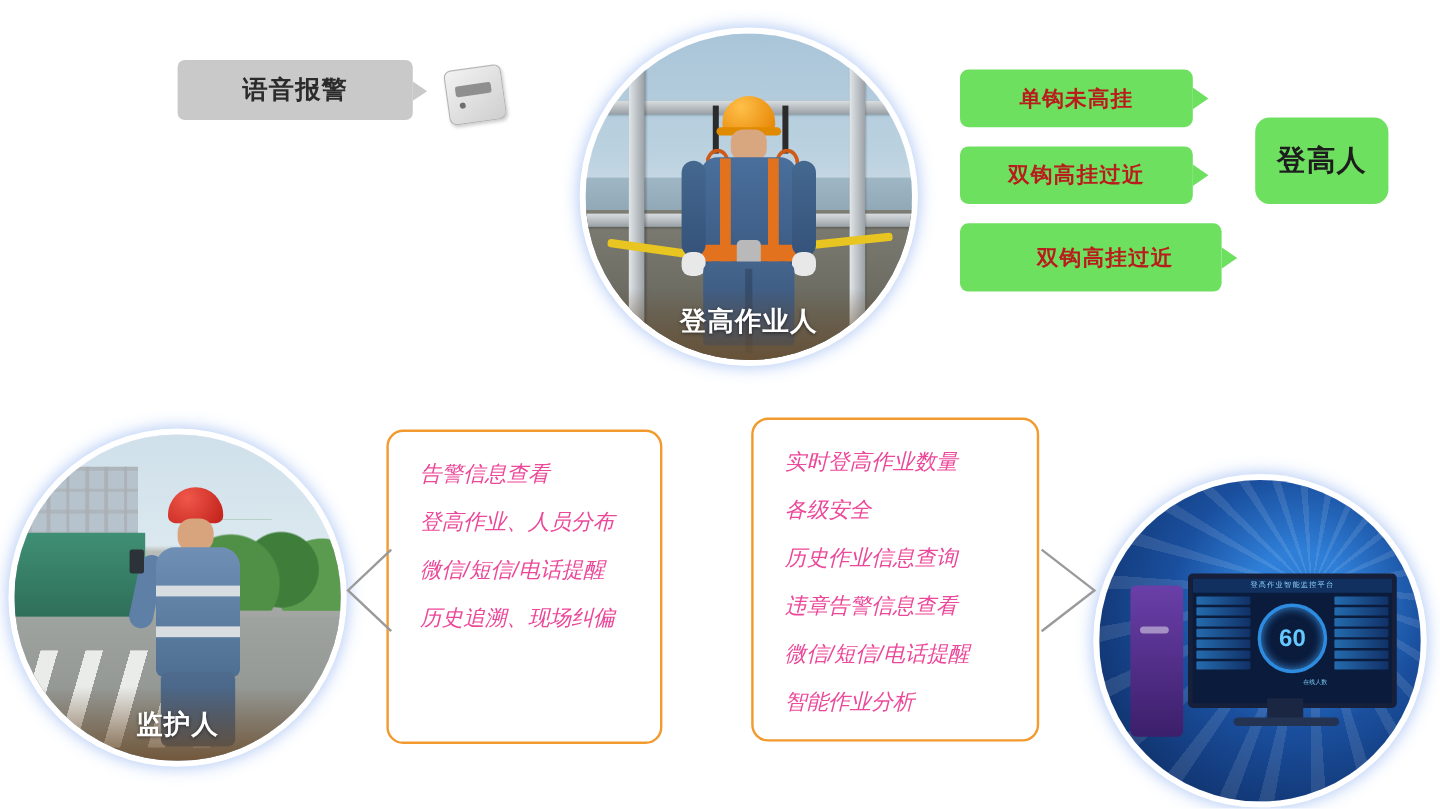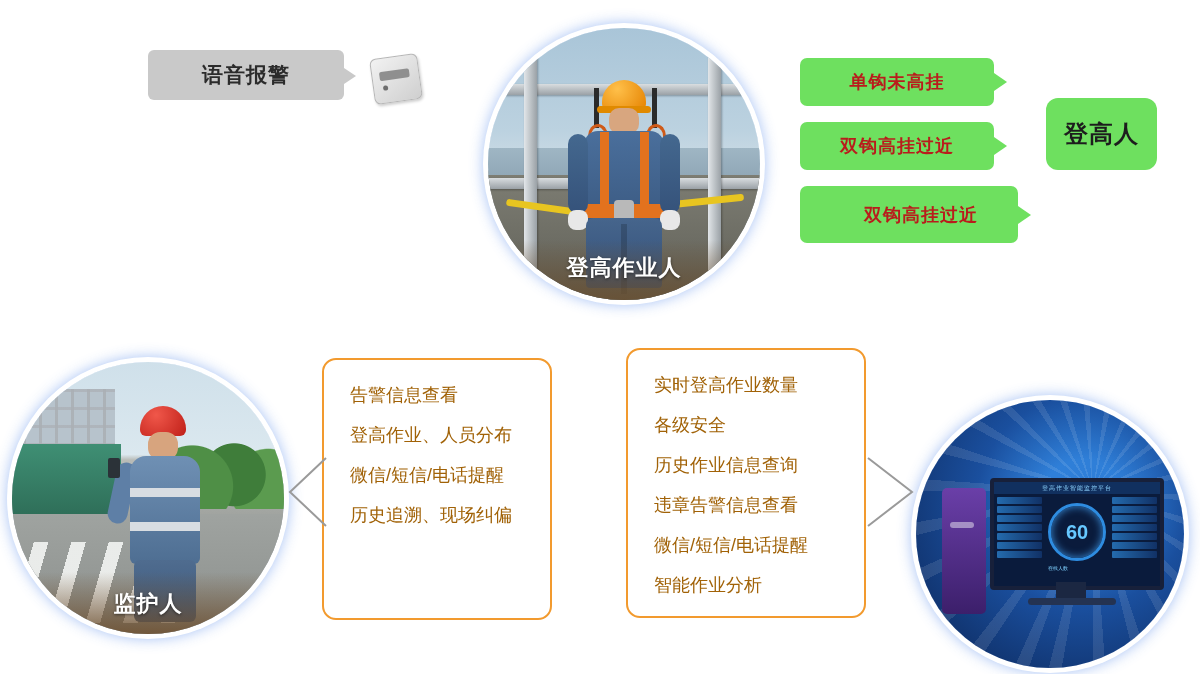--- a/index.html
+++ b/index.html
@@ -412,21 +412,21 @@
   }
   #node-monitor .screen .col {
     flex: 1;
     padding: 3px;
     display: flex;
     flex-direction: column;
     gap: 2px;
   }
   #node-monitor .screen .col.mid {
     flex: 1.2;
-    align-items: flex-start;
+    align-items: flex-end;
     justify-content: flex-start;
   }
   #node-monitor .screen .cell {
     height: 7px;
     background: linear-gradient(90deg, rgba(50,150,235,.65), rgba(30,90,180,.35));
     border-radius: 1px;
   }
   #node-monitor .gauge {
     margin-top: 6px;
     width: 52px;
@@ -576,25 +576,26 @@
   
   .list-box {
     position: absolute;
     border: 2px solid #f29a2e;
     border-radius: 14px;
     background: #ffffff;
     padding: 26px 26px;
     box-sizing: border-box;
   }
   .list-box .row {
-    color: #a16207;
+    color: #ec4899;
     font-size: 18px;
     line-height: 1.0;
     margin-bottom: 22px;
     white-space: nowrap;
+    font-style: italic;
   }
   .list-box .row:last-child { margin-bottom: 0; }
   #box-supervisor { left: 322px; top: 358px; width: 230px; height: 262px; }
   #box-manager    { left: 626px; top: 348px; width: 240px; height: 270px; }
 
   
   .arrow {
     position: absolute;
     pointer-events: none;
   }

